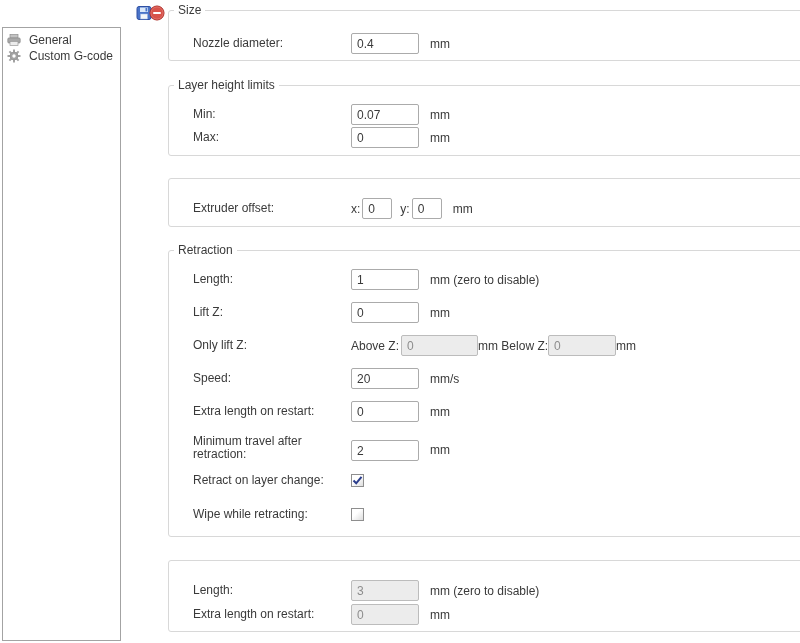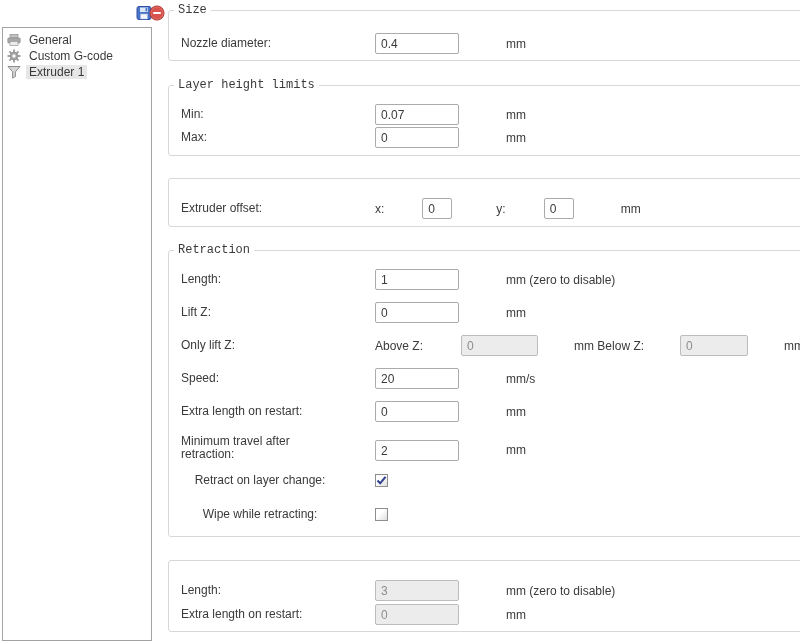--- a/index.html
+++ b/index.html
@@ -12,50 +12,50 @@
            border:1px solid #8a8a8a; border-radius:2px; background:#fff;
            display:flex; align-items:center; cursor:default; }
   .combo-text { padding-left:5px; flex:1; white-space:nowrap; overflow:hidden; }
   .combo-arrow { width:0; height:0; border-left:4px solid transparent; border-right:4px solid transparent;
                  border-top:5px solid #404040; margin-right:6px; }
   .icon-btn { position:absolute; top:5px; width:16px; height:16px; cursor:pointer; }
   #save-btn { left:136px; }
   #del-btn  { left:149px; }
 
   
-  .tree { position:absolute; left:2px; top:27px; width:150px; height:614px;
+  .tree { position:absolute; left:2px; top:27px; width:119px; height:614px;
           border:1px solid #a3a3a3; background:#fff; padding-top:4px; }
   .tree-item { display:flex; align-items:center; height:16px; padding-left:4px; cursor:pointer; }
   .tree-icon { width:14px; height:14px; margin-right:5px; flex:0 0 14px; }
   .tree-label { padding:0 3px; line-height:14px; white-space:nowrap; }
   .tree-item.selected .tree-label { background:#e7e7e7; }
 
   
   .group { position:absolute; left:168px; width:745px; border:1px solid #d8d8d8;
            border-radius:3px; background:#fff; }
   .gtitle { position:absolute; top:-8px; left:5px; background:#fff; padding:0 4px;
-            white-space:nowrap; color:#3a3a3a;font-family:Liberation Mono, monospace; }
+            white-space:nowrap; color:#3a3a3a; }
 
   
-  .row { position:absolute; left:12px; display:flex; align-items:center; height:21px; white-space:nowrap;gap:36px; }
+  .row { position:absolute; left:24px; display:flex; align-items:center; height:21px; white-space:nowrap; }
   .row.tall { height:27px; align-items:flex-end; }
   .lbl { display:inline-block; width:158px; flex:0 0 158px; line-height:13px; white-space:normal; }
-  .field { width:84px; height:21px; border:1px solid #ababab; border-radius:2px;
+  .field { width:68px; height:21px; border:1px solid #ababab; border-radius:2px;
            padding:0 5px; font-family:"Liberation Sans",sans-serif; font-size:12px; color:#3a3a3a; background:#fff; }
   .field:disabled { background:#ececec; border-color:#bcbcbc; color:#8d8d8d; }
   .field.small { width:30px; }
   .field.med { width:77px; }
   .field.med2 { width:68px; }
   .unit { margin-left:11px; }
   .tight { margin-left:2px; }
   .gap4 { }
   .gap8 { margin-left:8px; }
 
   
-  .chkrow { height:14px;text-align:center; }
+  .chkrow { height:14px; }
   .chk { width:13px; height:13px; border:1px solid #8e8e8e; background:linear-gradient(135deg,#fff 40%,#ddd 100%);
          display:flex; align-items:center; justify-content:center; cursor:pointer; }
 </style>
 </head>
 <body>
 
 <div id="app">
 
   <div class="icon-btn" id="save-btn">
     <svg width="16" height="16" viewBox="0 0 16 16">
@@ -87,26 +87,20 @@
         <g fill="#a3a3a3">
           <rect x="6" y="0.5" width="2" height="13"></rect>
           <rect x="0.5" y="6" width="13" height="2"></rect>
           <rect x="6" y="0.5" width="2" height="13" transform="rotate(45 7 7)"></rect>
           <rect x="6" y="0.5" width="2" height="13" transform="rotate(-45 7 7)"></rect>
         </g>
         <circle cx="7" cy="7" r="4" fill="#a3a3a3" stroke="#8b8b8b" stroke-width="0.6"></circle>
         <circle cx="7" cy="7" r="1.7" fill="#fff"></circle>
       </svg>
       <span class="tree-label">Custom G-code</span>
-    </div>
-    <div class="tree-item selected">
-      <svg class="tree-icon" viewBox="0 0 14 14">
-        <path d="M1 1.5 h12 l-4.6 5.3 v4.7 l-2.8 1.6 v-6.3 Z" fill="#d6d6d6" stroke="#8f8f8f" stroke-width="1"></path>
-      </svg>
-      <span class="tree-label">Extruder 1</span>
     </div>
   </div>
 
   <div class="group" style="top:10px;height:51px">
     <span class="gtitle">Size</span>
     <div class="row" style="top:22px">
       <span class="lbl">Nozzle diameter:</span>
       <input class="field" value="0.4" style="">
       <span class="unit">mm</span>
     </div>

